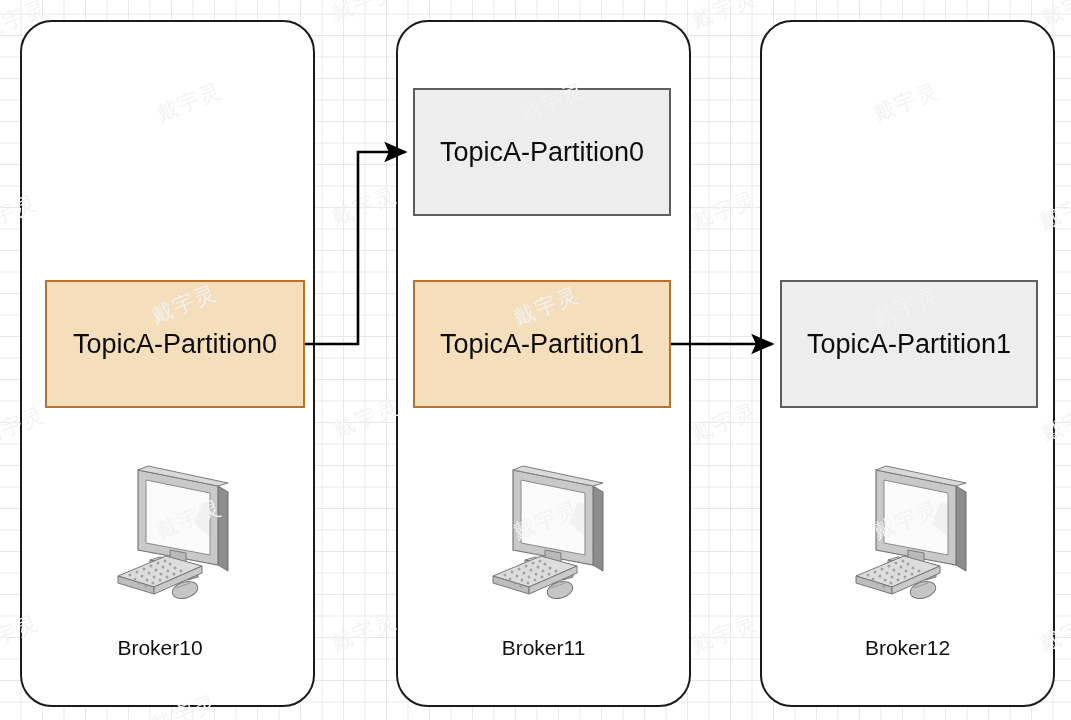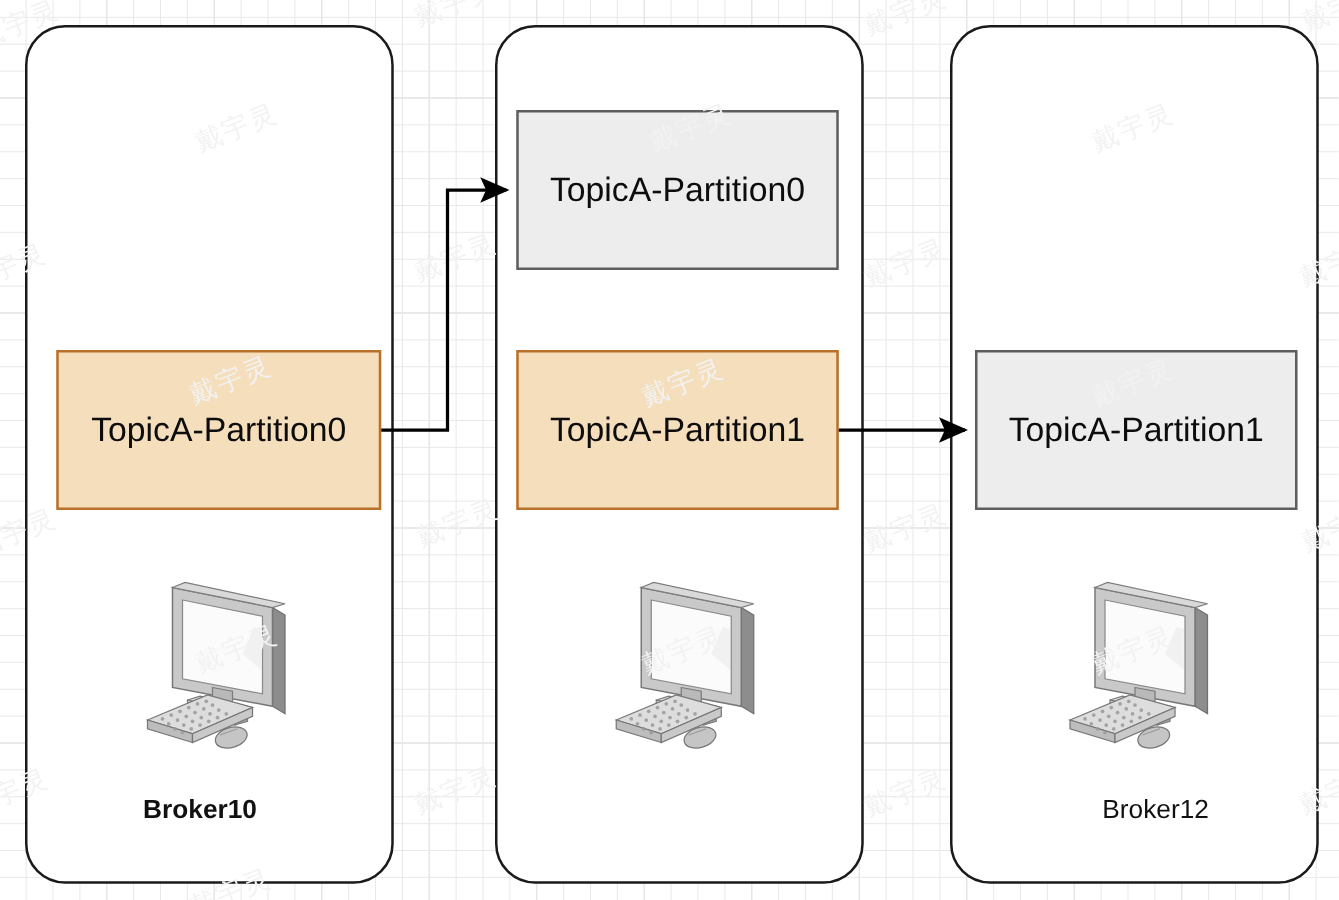--- a/index.html
+++ b/index.html
@@ -197,21 +197,21 @@
         <circle cx="57" cy="119" r="1.5"></circle>
           <circle cx="64" cy="116" r="1.5"></circle>
           <circle cx="71" cy="113" r="1.5"></circle>
       </g>
 
       <ellipse cx="75" cy="132" rx="13" ry="8" fill="#c5c5c5" stroke="#777777" stroke-width="1" transform="rotate(-16 75 132)"></ellipse>
       <path d="M 66 130 L 80 125" stroke="#9a9a9a" stroke-width="1" fill="none"></path>
     </svg>
   </div>
 
-  <div class="broker-label" style="left:20px;top:636px;width:280px;font-weight:bold;">
+  <div class="broker-label" style="left:20px;top:636px;width:280px;">
     <span>Broker10</span>
   </div>
 
   <div class="broker" style="left:396px;top:20px;width:295px;height:687px;"></div>
 
   <div class="pbox follower" style="left:413px;top:88px;width:258px;height:128px;">
     <span>TopicA-Partition0</span>
   </div>
 
   <div class="pbox leader" style="left:413px;top:280px;width:258px;height:128px;">
@@ -256,20 +256,23 @@
           <circle cx="50" cy="122" r="1.5"></circle>
         <circle cx="57" cy="119" r="1.5"></circle>
           <circle cx="64" cy="116" r="1.5"></circle>
           <circle cx="71" cy="113" r="1.5"></circle>
       </g>
       <ellipse cx="75" cy="132" rx="13" ry="8" fill="#c5c5c5" stroke="#777777" stroke-width="1" transform="rotate(-16 75 132)"></ellipse>
       <path d="M 66 130 L 80 125" stroke="#9a9a9a" stroke-width="1" fill="none"></path>
     </svg>
   </div>
 
+  <div class="broker-label" style="left:396px;top:636px;width:295px;">
+    <span>Broker11</span>
+  </div>
 
   <div class="broker" style="left:760px;top:20px;width:295px;height:687px;"></div>
 
   <div class="pbox follower" style="left:780px;top:280px;width:258px;height:128px;">
     <span>TopicA-Partition1</span>
   </div>
 
   <div class="monitor" style="left:848px;top:458px;width:125px;height:150px;">
     <svg width="125" height="150" viewBox="0 0 125 150" xmlns="http://www.w3.org/2000/svg">
       <polygon points="108,28 118,34 118,113 108,107" fill="#8d8d8d" stroke="#6f6f6f" stroke-width="1"></polygon>
@@ -308,21 +311,21 @@
           <circle cx="50" cy="122" r="1.5"></circle>
         <circle cx="57" cy="119" r="1.5"></circle>
           <circle cx="64" cy="116" r="1.5"></circle>
           <circle cx="71" cy="113" r="1.5"></circle>
       </g>
       <ellipse cx="75" cy="132" rx="13" ry="8" fill="#c5c5c5" stroke="#777777" stroke-width="1" transform="rotate(-16 75 132)"></ellipse>
       <path d="M 66 130 L 80 125" stroke="#9a9a9a" stroke-width="1" fill="none"></path>
     </svg>
   </div>
 
-  <div class="broker-label" style="left:760px;top:636px;width:295px;padding-left:17px;">
+  <div class="broker-label" style="left:760px;top:636px;width:295px;">
     <span>Broker12</span>
   </div>
 
   <svg id="connector-layer" width="1071" height="720" xmlns="http://www.w3.org/2000/svg">
     <defs>
       <marker id="arrowhead" markerWidth="9" markerHeight="9" refX="8" refY="4.5" orient="auto" markerUnits="strokeWidth">
         <polygon points="0,0.6 9,4.5 0,8.4 1.8,4.5" fill="#000000"></polygon>
       </marker>
     </defs>
 

